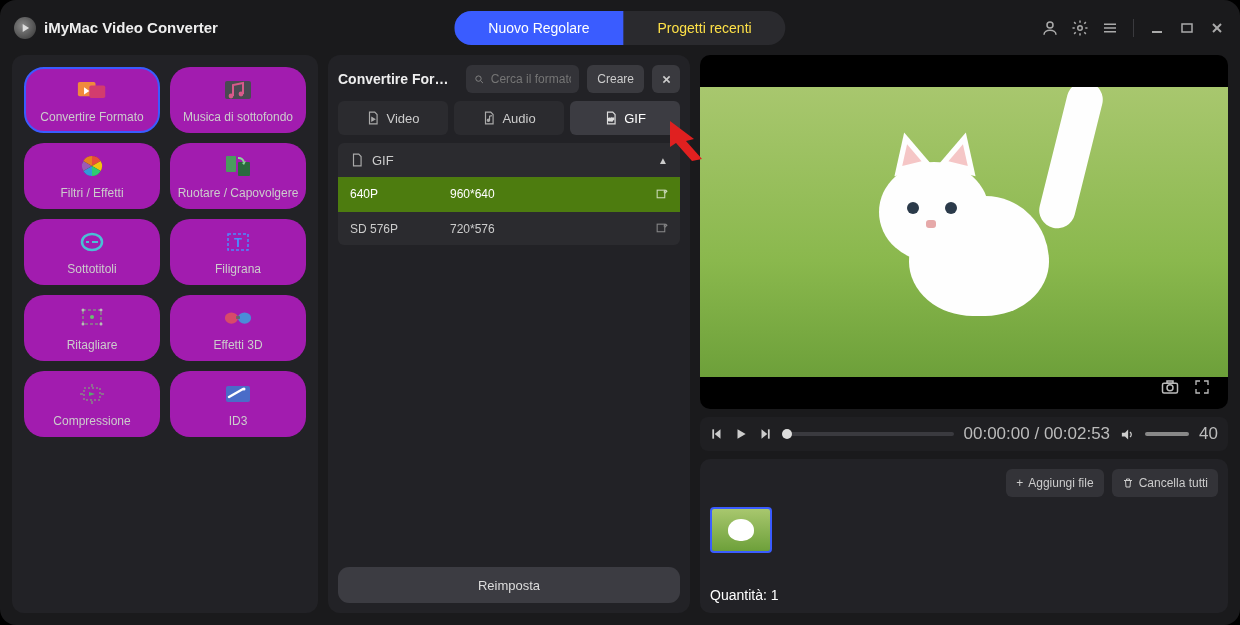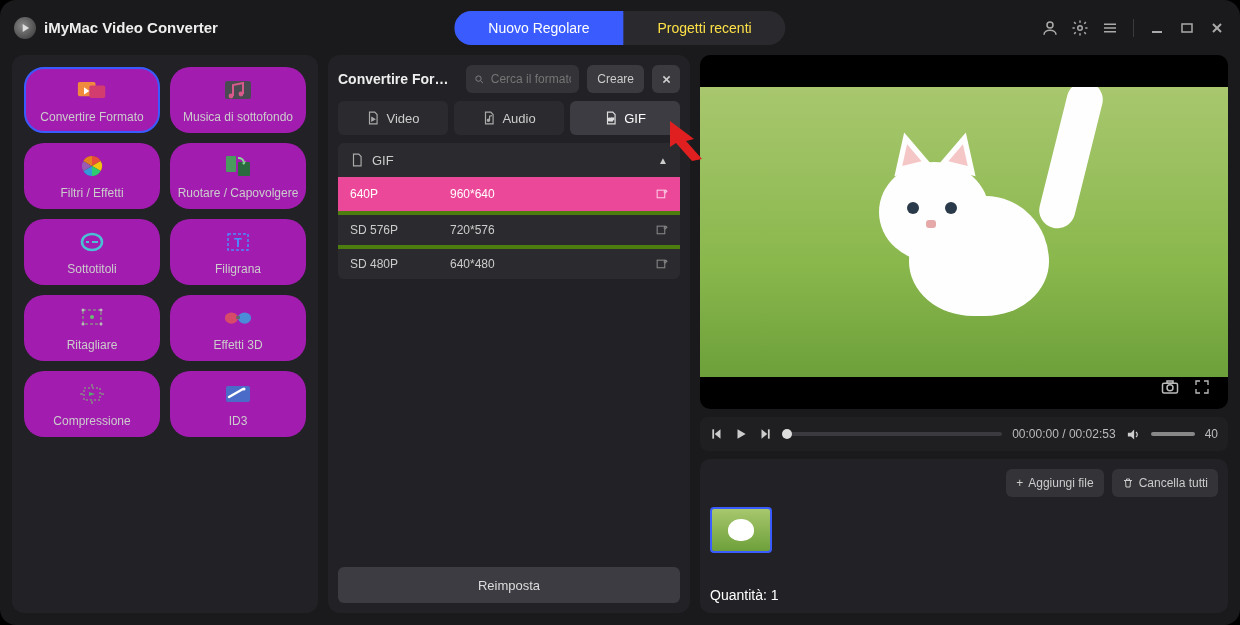--- a/index.html
+++ b/index.html
@@ -36,29 +36,29 @@
 .btn-small { background: #3a3a3f; border-radius: 6px; height: 28px; padding: 0 10px; font-size: 12px; display: flex; align-items: center; cursor: pointer; color: #ccc; }
 .btn-icon { width: 28px; justify-content: center; padding: 0; }
 
 .format-tabs { display: flex; gap: 6px; }
 .ftab { flex: 1; background: #2b2b2f; border-radius: 6px; height: 34px; display: flex; align-items: center; justify-content: center; gap: 6px; cursor: pointer; font-size: 13px; color: #ccc; }
 .ftab.active { background: #3c3c42; color: #fff; }
 
 .fmt-group { background: #2b2b2f; border-radius: 6px; }
 .fmt-group-header { height: 34px; display: flex; align-items: center; padding: 0 12px; font-size: 13px; gap: 8px; cursor: pointer; }
 .fmt-group-header .chev { margin-left: auto; font-size: 10px; }
-.fmt-row { height: 34px; display: flex; align-items: center; padding: 0 12px; font-size: 12px; cursor: pointer; border-top: 4px solid #4d7c0f; }
-.fmt-row.selected { background: #ec4899; color: #fff; border-top: none; }
+.fmt-row { height: 34px; display: flex; align-items: center; padding: 0 12px; font-size: 12px; cursor: pointer; border-top: 1px solid #4d7c0f; }
+.fmt-row.selected { background: #4d7c0f; color: #fff; border-top: none; }
 .fmt-row .res-name { width: 100px; }
 .fmt-row .res-dim { flex: 1; }
 .fmt-row .edit-icon { opacity: .7; }
 
 .center-bottom { margin-top: auto; display: flex; gap: 12px; }
 .big-btn { flex: 1; height: 36px; border-radius: 6px; display: flex; align-items: center; justify-content: center; font-size: 13px; cursor: pointer; }
-.big-btn.grey { background: #3c3c42; color: #ddd; }
+.big-btn.grey { background: #3c3c42; color: #ddd; border-radius: 11px; }
 .big-btn.blue { background: #3a5cff; color: #fff; }
 
 
 .red-arrow { position: absolute; left: 340px; top: 64px; width: 60px; height: 42px; pointer-events: none; z-index: 5; }
 
 
 .right { flex: 1; display: flex; flex-direction: column; gap: 8px; min-width: 0; }
 .preview { background: #000; border-radius: 10px; height: 354px; position: relative; overflow: hidden; display: flex; align-items: center; justify-content: center; }
 .preview .frame { width: 100%; height: 290px; background: linear-gradient(180deg,#a8c76e 0%, #8ab84d 60%, #6da03a 100%); position: relative; overflow: hidden; }
 
@@ -68,21 +68,21 @@
 .kitten .ear1 { position: absolute; left: 40px; top: 22px; width: 0; height: 0; border-left: 20px solid transparent; border-right: 20px solid transparent; border-bottom: 40px solid #fefefe; transform: rotate(-14deg); }
 .kitten .ear2 { position: absolute; left: 92px; top: 22px; width: 0; height: 0; border-left: 20px solid transparent; border-right: 20px solid transparent; border-bottom: 40px solid #fefefe; transform: rotate(14deg); }
 .kitten .ear1::after, .kitten .ear2::after { content:""; position:absolute; left:-10px; top:12px; width:0;height:0;border-left:10px solid transparent;border-right:10px solid transparent;border-bottom:20px solid #f5c6c6; }
 .kitten .tail { position: absolute; right: -10px; top: -30px; width: 36px; height: 150px; background: #fefefe; border-radius: 20px; transform: rotate(14deg); }
 .kitten .eye { position:absolute; width:12px;height:12px;background:#2b3a4a;border-radius:50%; top:92px; }
 .kitten .eye.l { left:58px; } .kitten .eye.r { left:96px; }
 .kitten .nose { position:absolute; left:77px; top:110px; width:10px;height:8px;background:#e6a9a9;border-radius:3px; }
 .preview .icon-btn { position: absolute; bottom: 10px; width: 28px; height: 24px; border-radius: 4px; display:flex;align-items:center;justify-content:center;cursor:pointer;color:#bbb; }
 .preview .cam { right: 44px; } .preview .full { right: 12px; }
 
-.playbar { background: #1f1f22; border-radius: 8px; height: 34px; display: flex; align-items: center; padding: 0 10px; gap: 10px; font-size: 12px; color: #bbb; }
+.playbar { background: #1f1f22; border-radius: 8px; height: 34px; display: flex; align-items: center; padding: 0 10px; gap: 10px; font-size: 17px; color: #bbb; }
 .playbar .pbtn { cursor: pointer; }
 .playbar .prog { flex: 1; height: 4px; background: #3a3a3f; border-radius: 2px; position: relative; }
 .playbar .prog .knob { position: absolute; left: 0; top: -3px; width: 10px; height: 10px; background: #ddd; border-radius: 50%; }
 .playbar .vol { width: 44px; height: 4px; background: #888; border-radius: 2px; }
 
 .filepanel { flex: 1; background: #222226; border-radius: 10px; padding: 10px; display: flex; flex-direction: column; gap: 10px; }
 .filepanel .top { display: flex; justify-content: flex-end; gap: 8px; }
 .pill-btn { background: #333338; border-radius: 6px; height: 28px; padding: 0 10px; font-size: 12px; display: flex; align-items: center; gap: 5px; cursor: pointer; color: #ccc; }
 .thumb-row { display: flex; gap: 8px; }
 .thumb { width: 62px; height: 46px; border: 2px solid #3a5cff; border-radius: 4px; overflow: hidden; background: linear-gradient(180deg,#a8c76e,#6da03a); position: relative; cursor:pointer; }
@@ -318,30 +318,20 @@
           <span class="edit-icon">
             <svg width="13" height="13" viewBox="0 0 24 24" stroke="#fff" fill="none" stroke-width="2">
                 <rect x="4" y="4" width="14" height="14"></rect>
                 <path d="M18 10l4-4-2-2-4 4"></path>
               </svg>
           </span>
         </div>
         <div class="fmt-row">
           <span class="res-name">SD 576P</span>
           <span class="res-dim">720*576</span>
-          <span class="edit-icon">
-            <svg width="13" height="13" viewBox="0 0 24 24" stroke="#aaa" fill="none" stroke-width="2">
-                <rect x="4" y="4" width="14" height="14"></rect>
-                <path d="M18 10l4-4-2-2-4 4"></path>
-              </svg>
-          </span>
-        </div>
-        <div class="fmt-row">
-          <span class="res-name">SD 480P</span>
-          <span class="res-dim">640*480</span>
           <span class="edit-icon">
             <svg width="13" height="13" viewBox="0 0 24 24" stroke="#aaa" fill="none" stroke-width="2">
                 <rect x="4" y="4" width="14" height="14"></rect>
                 <path d="M18 10l4-4-2-2-4 4"></path>
               </svg>
           </span>
         </div>
       </div>
 
       <div class="center-bottom">

